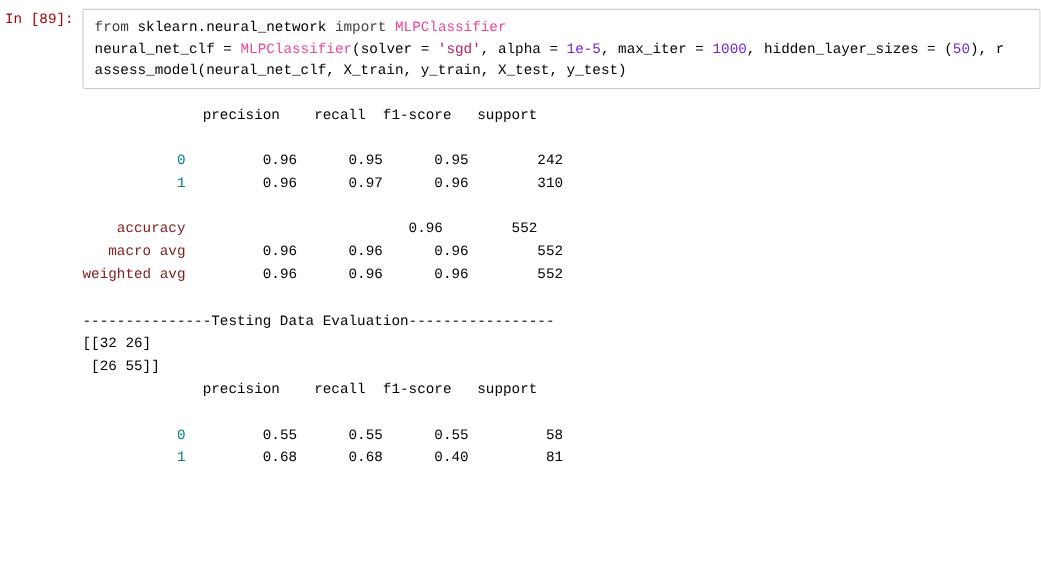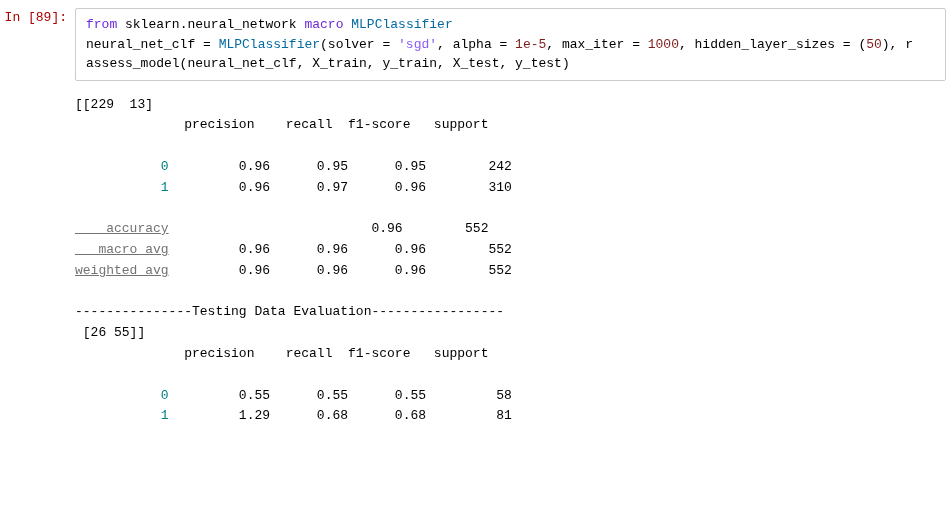--- a/index.html
+++ b/index.html
@@ -35,53 +35,52 @@
       background: #ffffff;
       padding: 6px 10px;
       border-radius: 2px;
       line-height: 1.5;
       margin-bottom: 10px;
     }
     .code-line {
       display: block;
       white-space: pre;
     }
-    .kw { color: #6d28d9; font-weight: normal; } 
-    .fn { color: #0369a1; } 
-    .str { color: #8b5cf6; } 
-    .num { color: #7f1d1d; }
+    .kw { color: #404040; font-weight: normal; } 
+    .fn { color: #ec4899; } 
+    .str { color: #be185d; } 
+    .num { color: #6d28d9; }
     .output-block {
       padding: 4px 0;
       line-height: 1.6;
     }
     .output-line {
       display: block;
       white-space: pre;
       font-size: 13px;
     }
     .row-label-num { color: #008080; }
-    .row-label-text { color: #737373; text-decoration: underline; }
+    .row-label-text { color: #7f1d1d; }
   </style>
 </head>
 <body>
 
 <div class="notebook-cell">
   <div class="cell-label">In [89]:</div>
   <div class="cell-content">
 
     <div class="code-block">
-      <span class="code-line"><span class="kw">from</span><span> sklearn.neural_network </span><span class="kw">macro</span><span class="fn"> MLPClassifier</span></span>
+      <span class="code-line"><span class="kw">from</span><span> sklearn.neural_network </span><span class="kw">import</span><span class="fn"> MLPClassifier</span></span>
       <span class="code-line"><span>neural_net_clf = </span><span class="fn">MLPClassifier</span><span>(solver = </span><span class="str">'sgd'</span><span>, alpha = </span><span class="num">1e-5</span><span>, max_iter = </span><span class="num">1000</span><span>, hidden_layer_sizes = (</span><span class="num">50</span><span>), r</span></span>
       <span class="code-line"><span>assess_model(neural_net_clf, X_train, y_train, X_test, y_test)</span></span>
     </div>
 
     <div class="output-block">
 
 
-      <span class="output-line">[[229  13]</span>
 
       <span class="output-line">              precision    recall  f1-score   support</span>
 
       <span class="output-line">&nbsp;</span>
 
       <span class="output-line"><span class="row-label-num">           0</span><span>         0.96      0.95      0.95        242</span></span>
 
       <span class="output-line"><span class="row-label-num">           1</span><span>         0.96      0.97      0.96        310</span></span>
 
       <span class="output-line">&nbsp;</span>
@@ -89,27 +88,28 @@
       <span class="output-line"><span class="row-label-text">    accuracy</span><span>                          0.96        552</span></span>
 
       <span class="output-line"><span class="row-label-text">   macro avg</span><span>         0.96      0.96      0.96        552</span></span>
 
       <span class="output-line"><span class="row-label-text">weighted avg</span><span>         0.96      0.96      0.96        552</span></span>
 
       <span class="output-line">&nbsp;</span>
 
       <span class="output-line">---------------Testing Data Evaluation-----------------</span>
 
+      <span class="output-line">[[32 26]</span>
       <span class="output-line"> [26 55]]</span>
 
       <span class="output-line">              precision    recall  f1-score   support</span>
 
       <span class="output-line">&nbsp;</span>
 
       <span class="output-line"><span class="row-label-num">           0</span><span>         0.55      0.55      0.55         58</span></span>
 
-      <span class="output-line"><span class="row-label-num">           1</span><span>         1.29      0.68      0.68         81</span></span>
+      <span class="output-line"><span class="row-label-num">           1</span><span>         0.68      0.68      0.40         81</span></span>
 
       <span class="output-line">&nbsp;</span>
 
     </div>
   </div>
 </div>
 
 </body></html>

